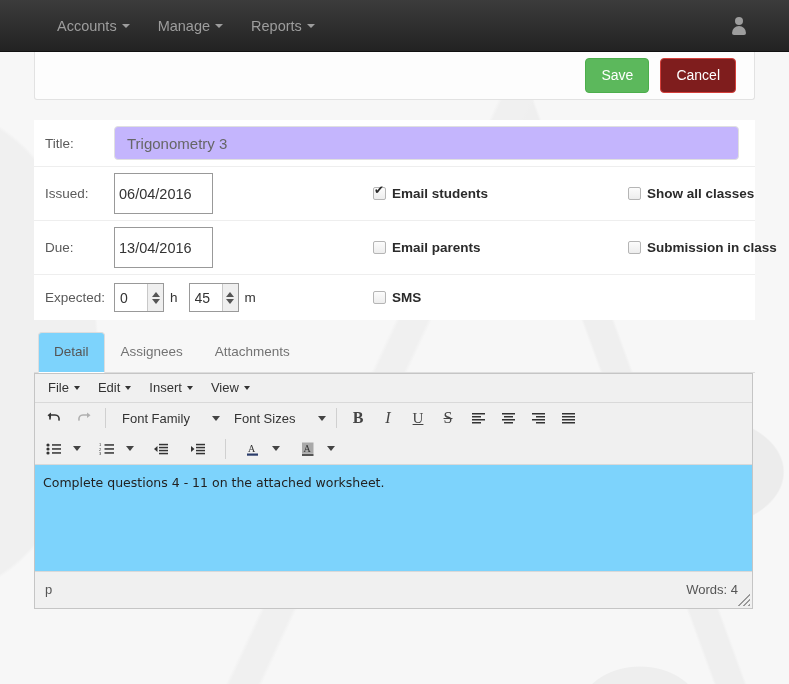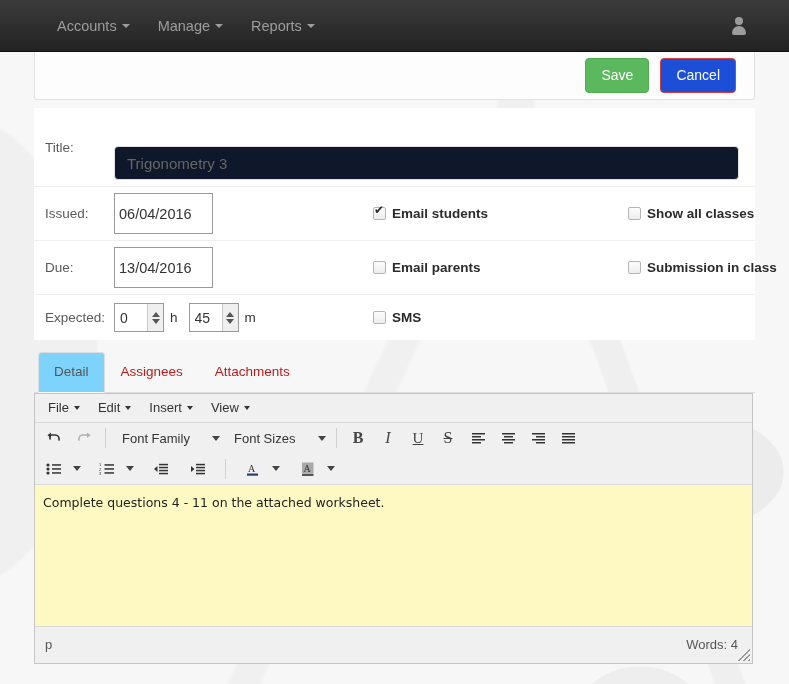--- a/index.html
+++ b/index.html
@@ -92,39 +92,39 @@
   .action-panel {
     background: #fdfdfd;
     border: 1px solid #e2e2e2;
     border-top: none;
     border-radius: 0 0 3px 3px;
     height: 48px;
     display: flex;
     align-items: center;
     justify-content: flex-end;
     padding-right: 18px;
-    margin-bottom: 8px;
+    margin-bottom: 20px;
   }
   .btn {
     border: 1px solid;
     border-radius: 4px;
     color: #fff;
     font-size: 14px;
     padding: 7px 15px;
     cursor: pointer;
     line-height: 1.3;
     font-family: "Liberation Sans", sans-serif;
   }
   .btn-save {
     background: #5cb85c;
     border-color: #4cae4c;
     margin-right: 11px;
   }
   .btn-cancel {
-    background: #1d4ed8;
+    background: #7f1d1d;
     border-color: #d43f3a;
   }
 
   
   .form-panel { background: #fff; }
   .form-row {
     display: flex;
     align-items: center;
     border-top: 1px solid #eeeeee;
     min-height: 46px;
@@ -142,23 +142,22 @@
 
   .title-input {
     width: 625px;
     height: 34px;
     border: 1px solid #e0e0e0;
     border-radius: 4px;
     padding: 6px 12px;
     font-size: 15px;
     color: #666;
     font-family: "Liberation Sans", sans-serif;
-    background: #0f172a;
+    background: #c4b5fd;
     outline: none;
-    margin-top: 32px;
   }
   .date-input {
     width: 99px;
     height: 41px;
     border: 1px solid #999;
     padding: 2px 4px;
     font-size: 14.5px;
     color: #333;
     font-family: Liberation Sans, sans-serif;
     background: #fff;
@@ -243,21 +242,21 @@
   
   .tabs-wrap { margin-top: 12px; }
   .tabs {
     display: flex;
     align-items: flex-end;
     border-bottom: 1px solid #ddd;
     padding-left: 4px;
   }
   .tab {
     font-size: 13.5px;
-    color: #b91c1c;
+    color: #737373;
     padding: 10px 15px;
     cursor: pointer;
     border: 1px solid transparent;
     margin-bottom: -1px;
     border-radius: 4px 4px 0 0;
     line-height: 1.4;
   }
   .tab.active {
     color: #555;
     background: #7dd3fc;
@@ -351,22 +350,22 @@
     cursor: pointer;
   }
   .tb-split .tb-btn { margin-right: 0; }
   .tb-caret-btn {
     width: 18px; height: 24px;
     display: flex; align-items: center; justify-content: center;
     border-radius: 3px; cursor: pointer;
   }
 
   .mce-content {
-    height: 142px;
-    background: #fef9c3;
+    height: 107px;
+    background: #7dd3fc;
     padding: 10px 8px;
     font-size: 12.5px;
     color: #222;
     font-family: "DejaVu Sans", sans-serif;
     border-bottom: 1px solid #d9d9d9;
   }
   .mce-status {
     background: #f0f0f0;
     height: 36px;
     display: flex;

